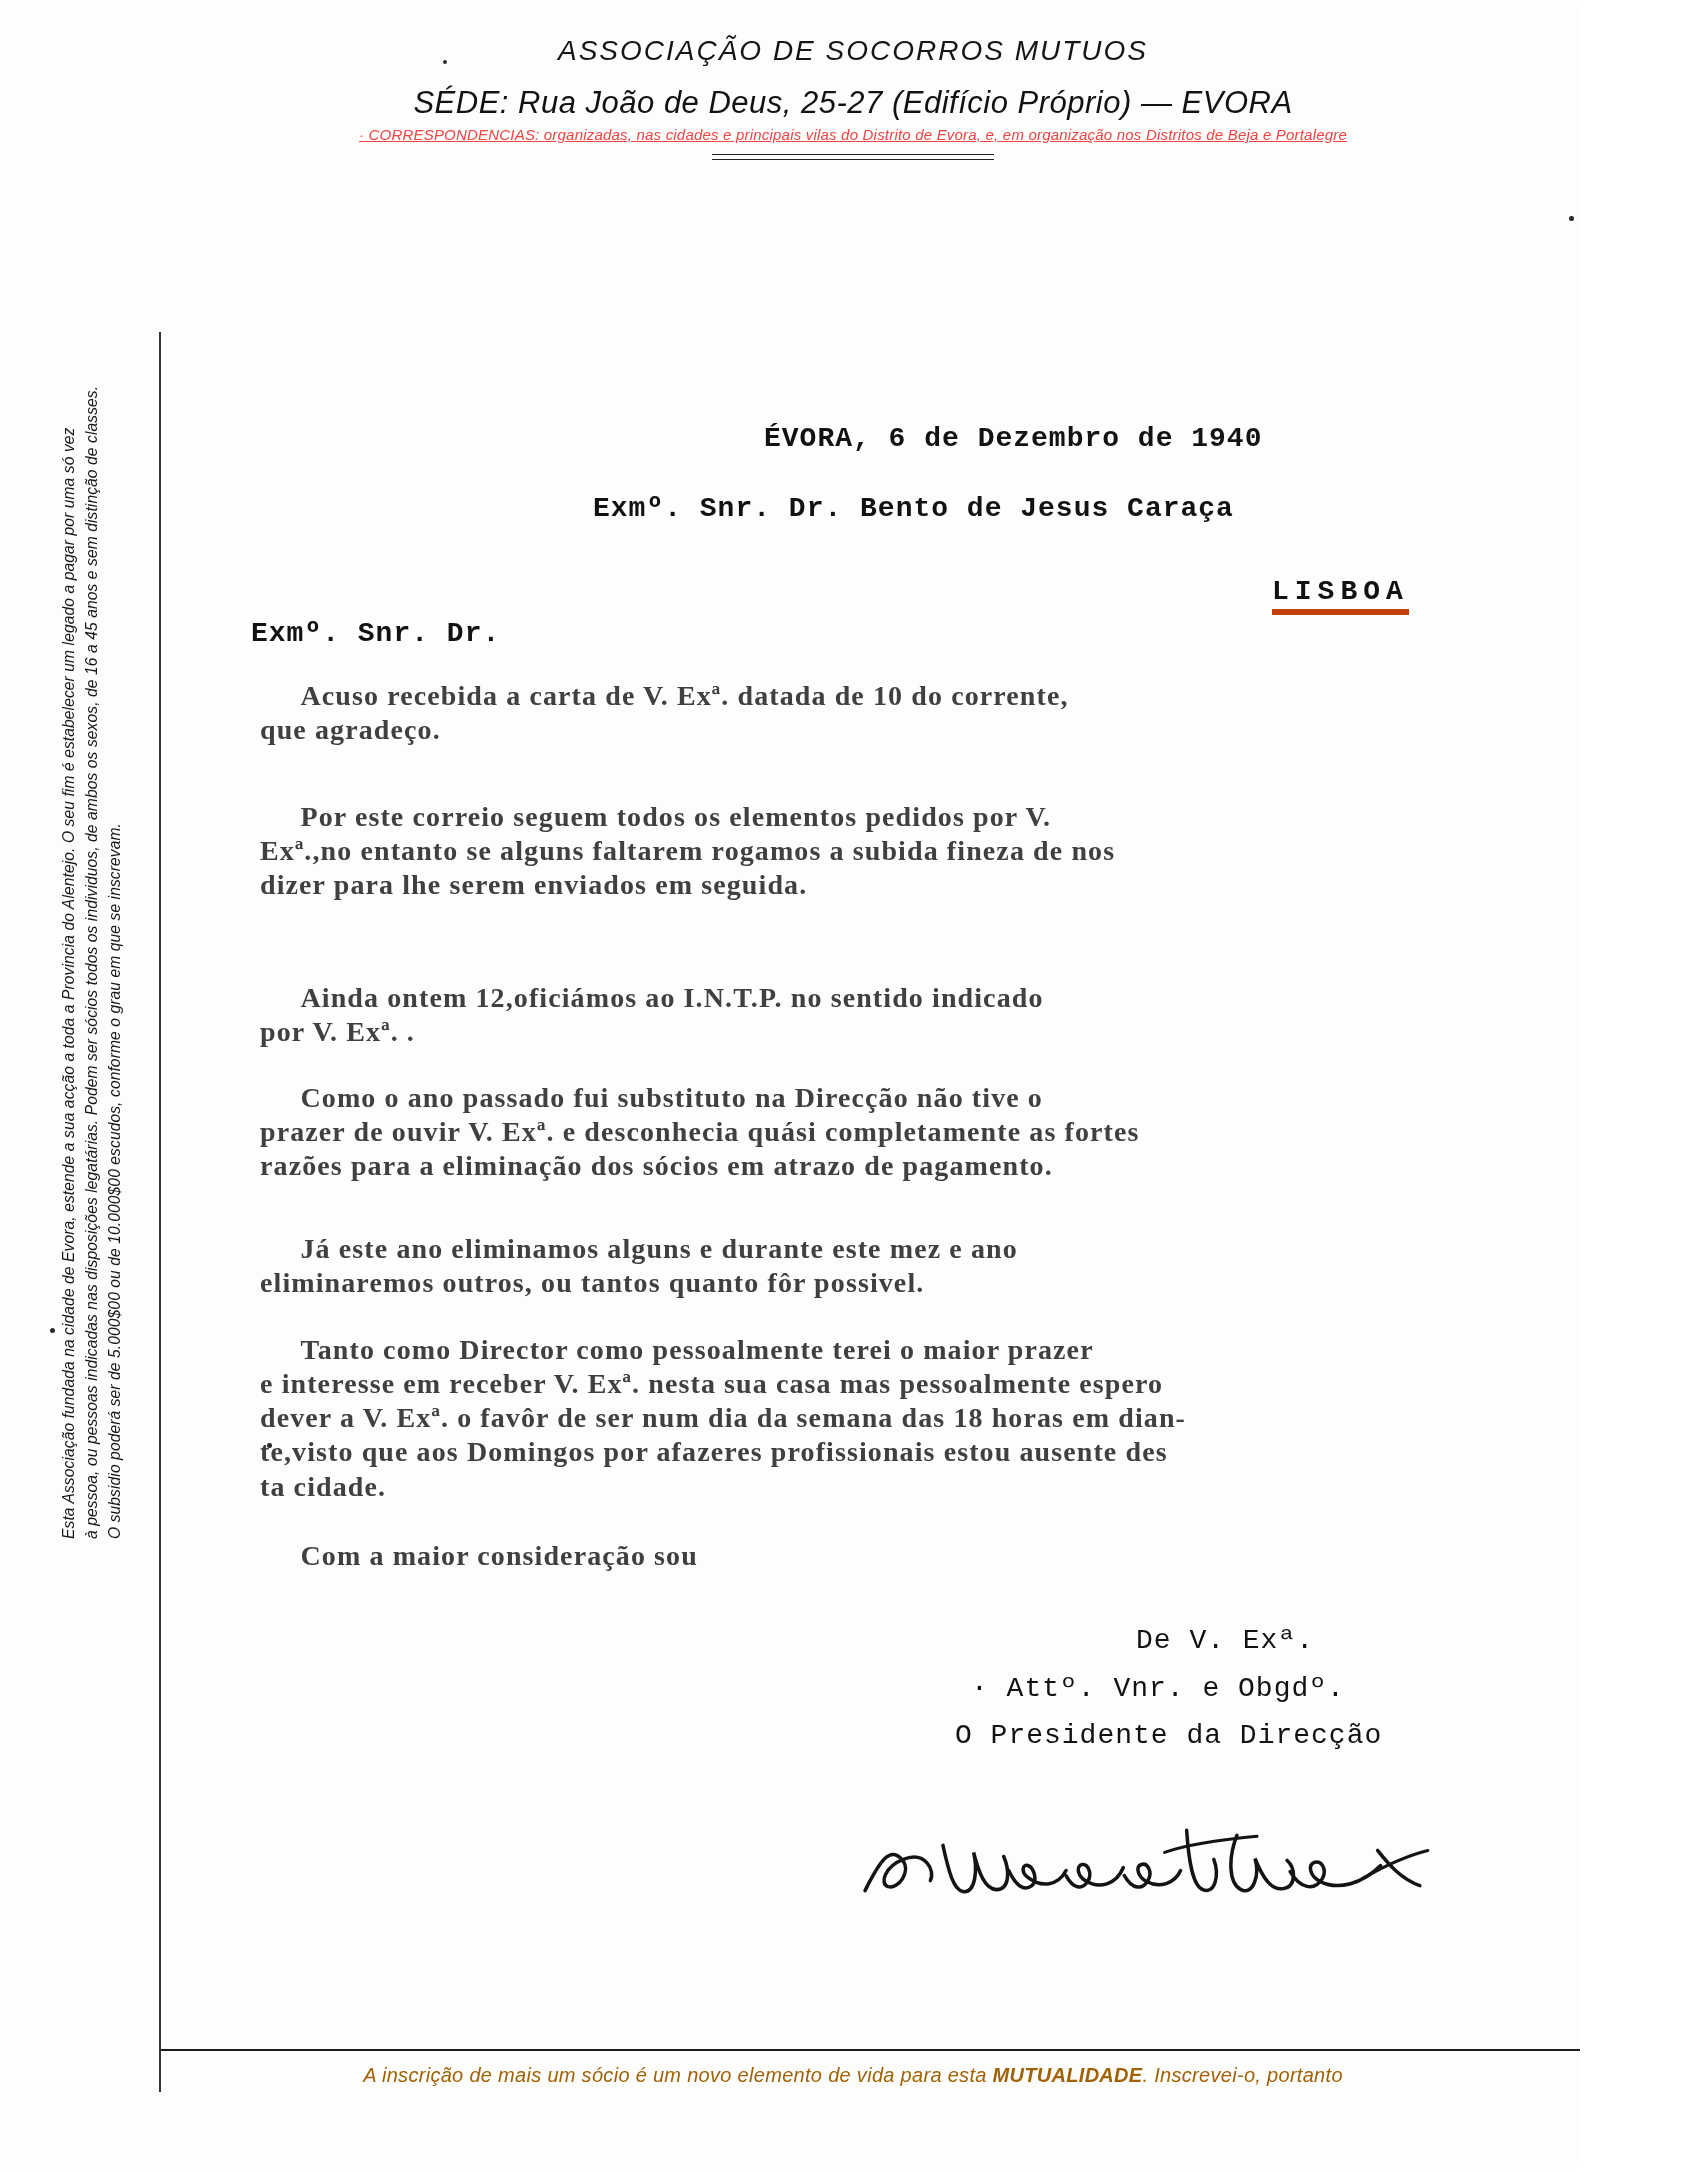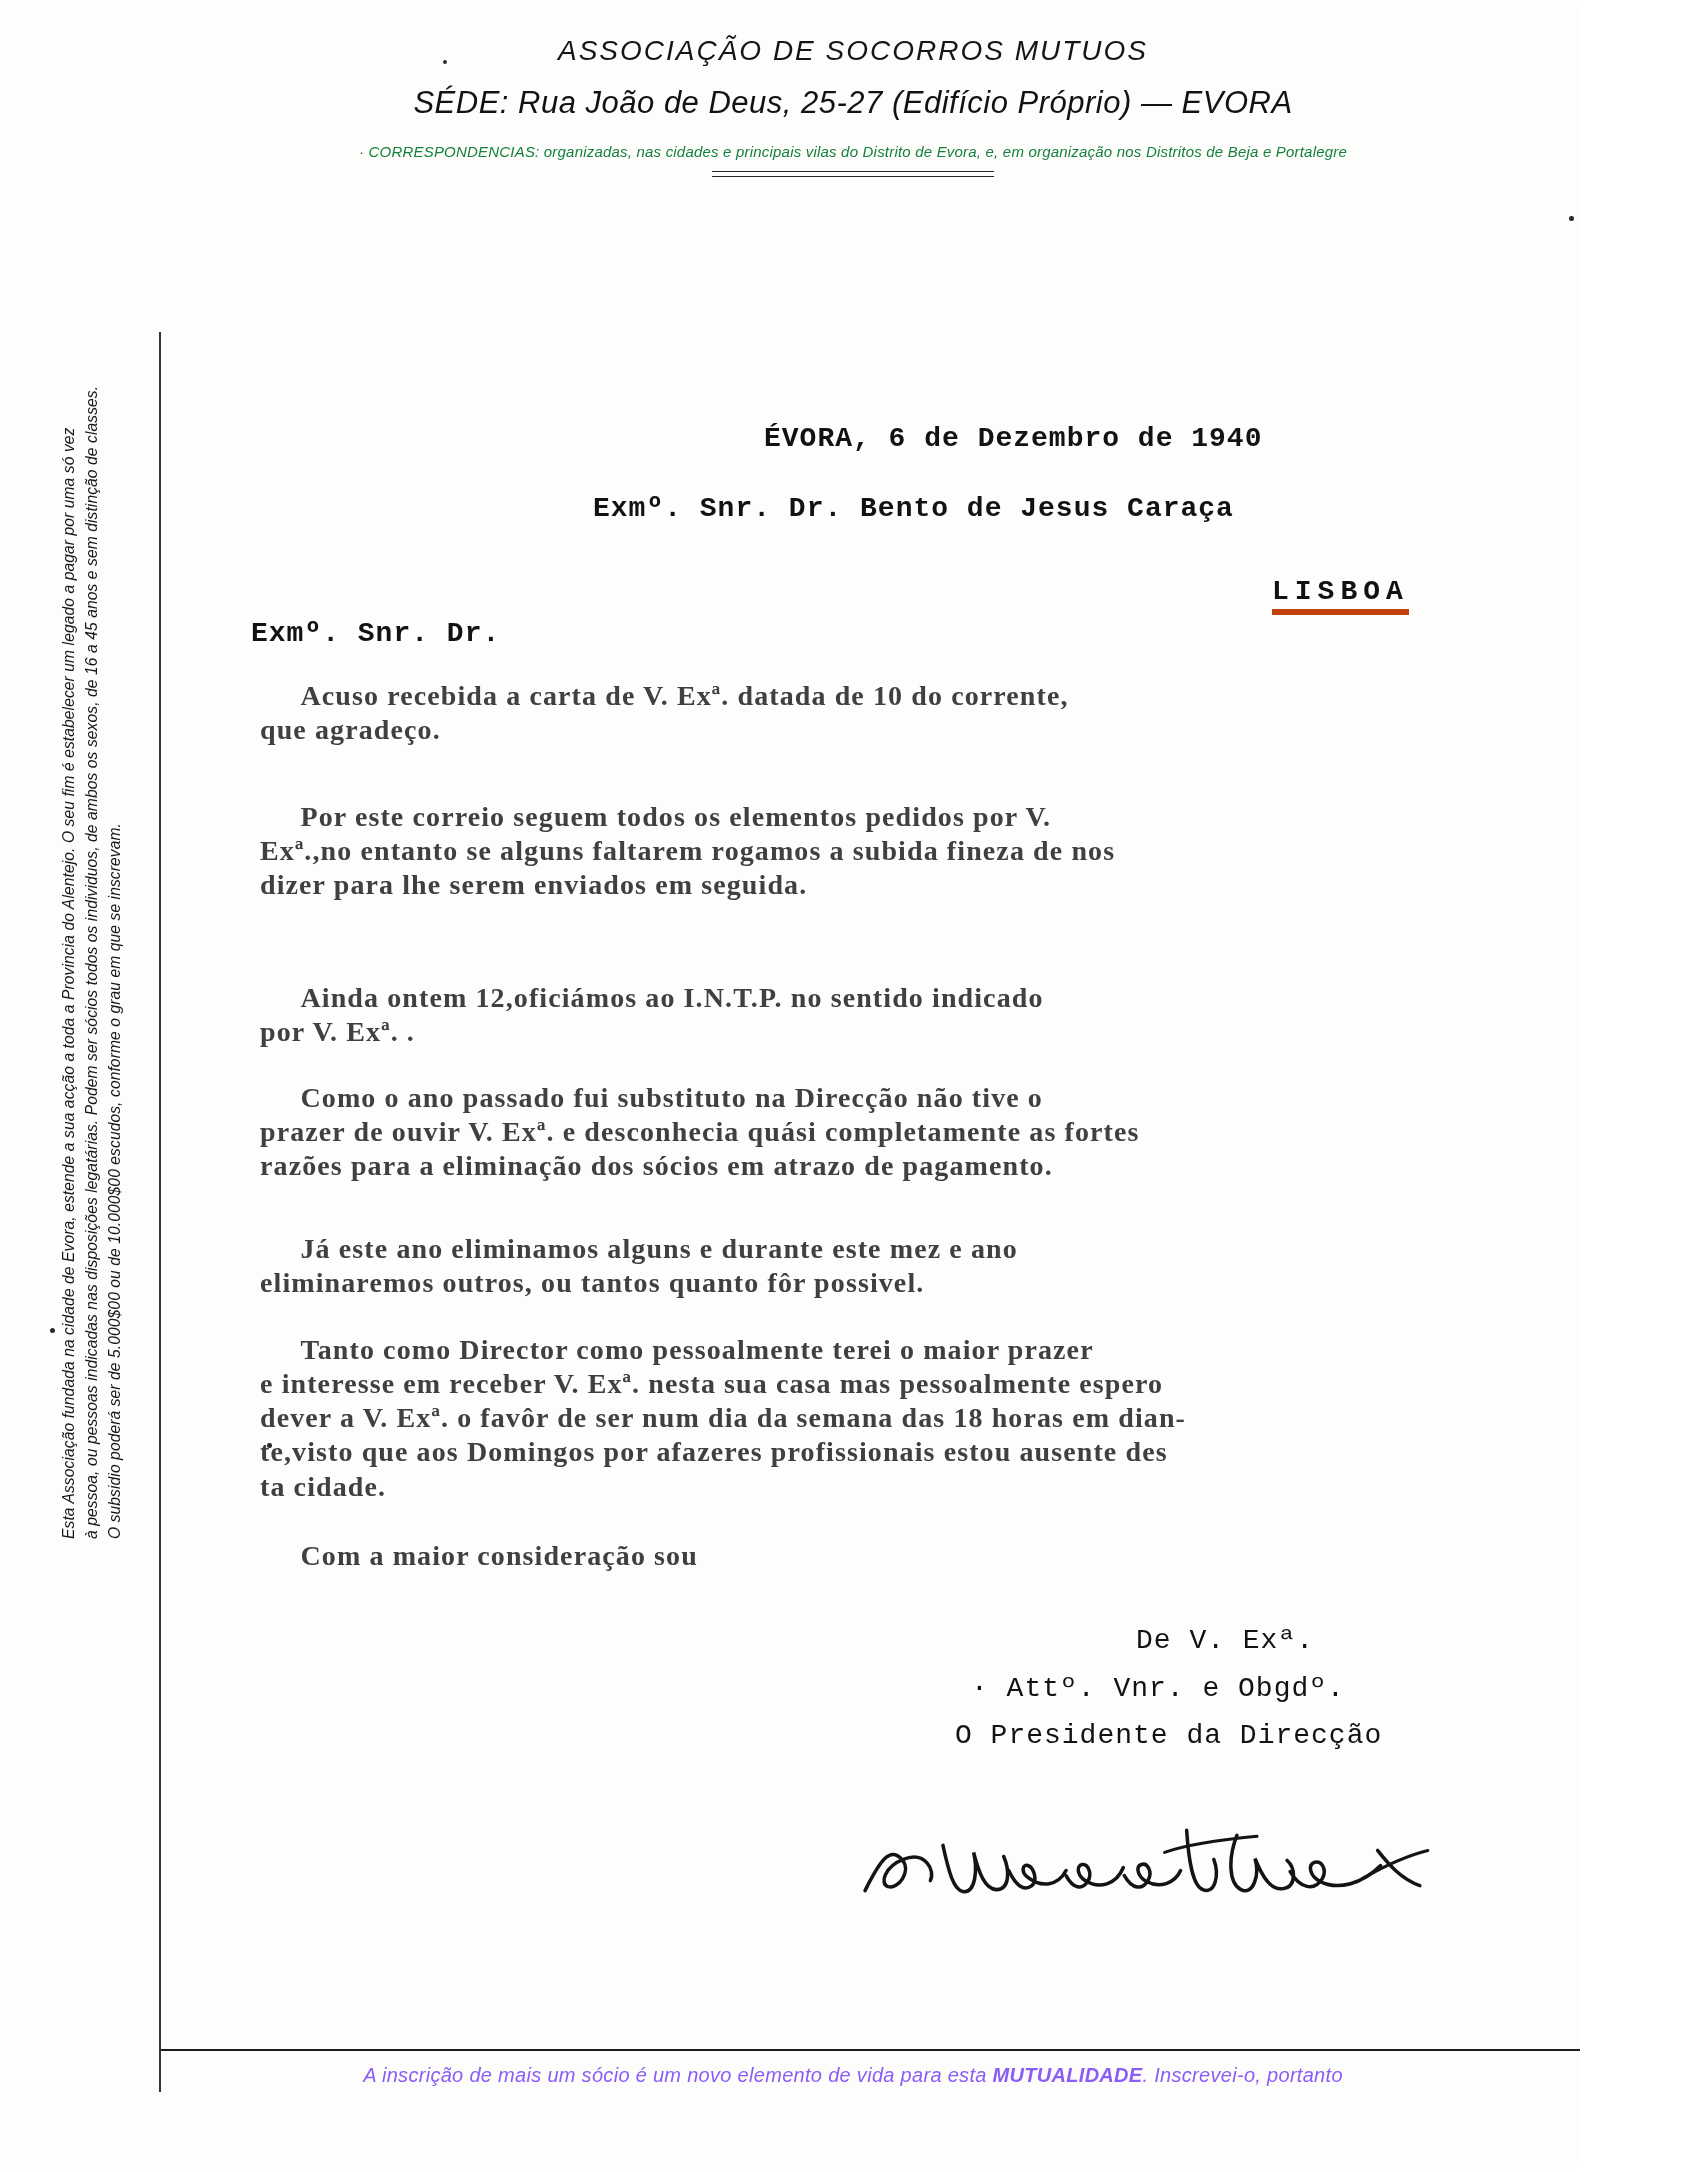--- a/index.html
+++ b/index.html
@@ -47,26 +47,27 @@
   }
   .lh-sede {
     margin-top: 18px;
     font-family: "Liberation Sans", sans-serif;
     font-style: italic;
     font-size: 31px;
     color: #121212;
     letter-spacing: 0.5px;
   }
   .lh-corr {
-    margin-top: 22px;
+    margin-top: 5px;
     font-family: "Liberation Sans", sans-serif;
     font-style: italic;
     font-size: 15px;
-    color: #15803d;
+    color: #ef4444;
     letter-spacing: 0.2px;
+    text-decoration: underline;
   }
   .lh-rule {
     margin: 11px auto 0 auto;
     width: 282px;
     border-top: 1.5px solid #222;
     border-bottom: 1.5px solid #222;
     height: 3.5px;
   }
 
   
@@ -181,21 +182,21 @@
   }
   .footer-text {
     position: absolute;
     left: 0;
     top: 2064px;
     width: 1706px;
     text-align: center;
     font-family: "Liberation Sans", sans-serif;
     font-style: italic;
     font-size: 20px;
-    color: #8b5cf6;
+    color: #a16207;
     letter-spacing: 0.3px;
   }
   .footer-text b { font-style: italic; font-weight: 700; }
 </style>
 </head>
 <body>
 
 <div class="page">
 
   <div class="letterhead">

